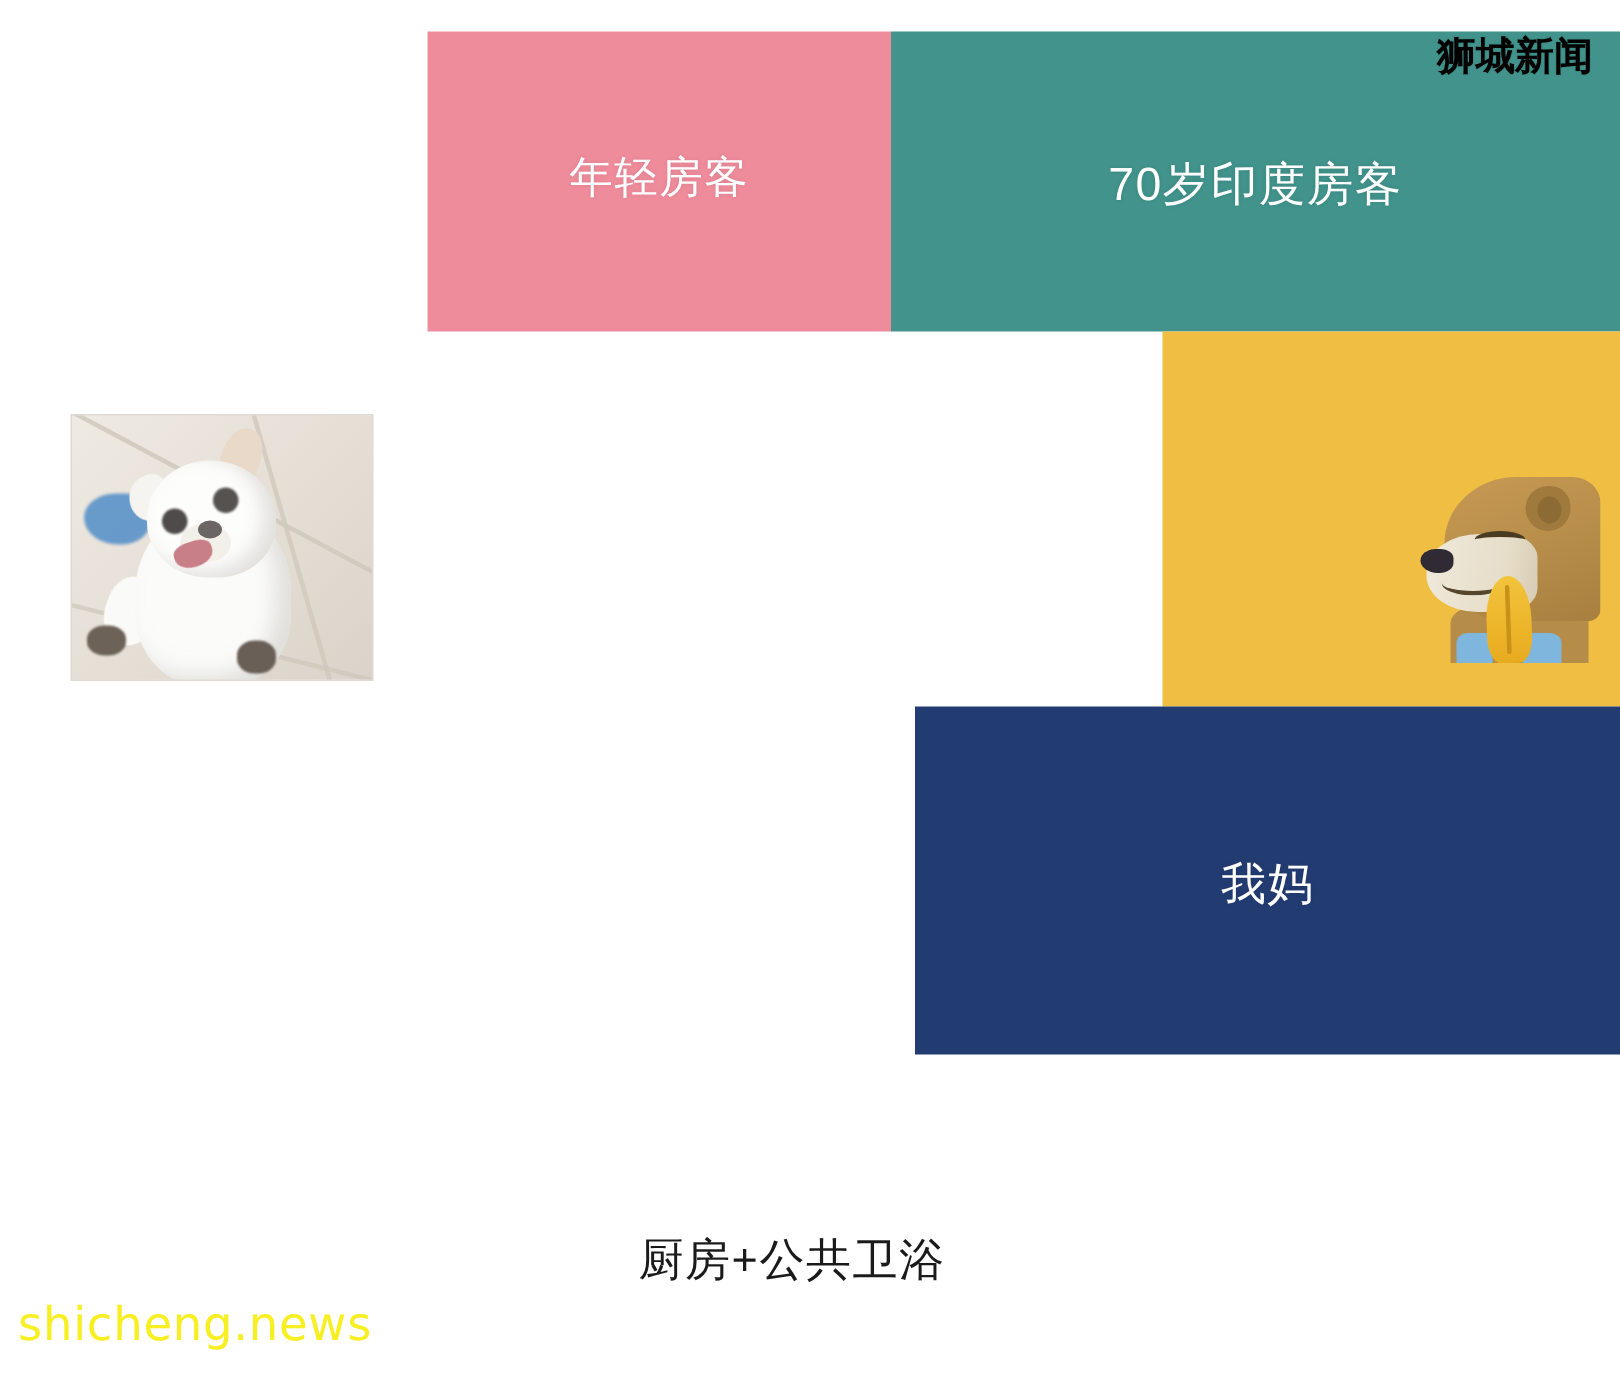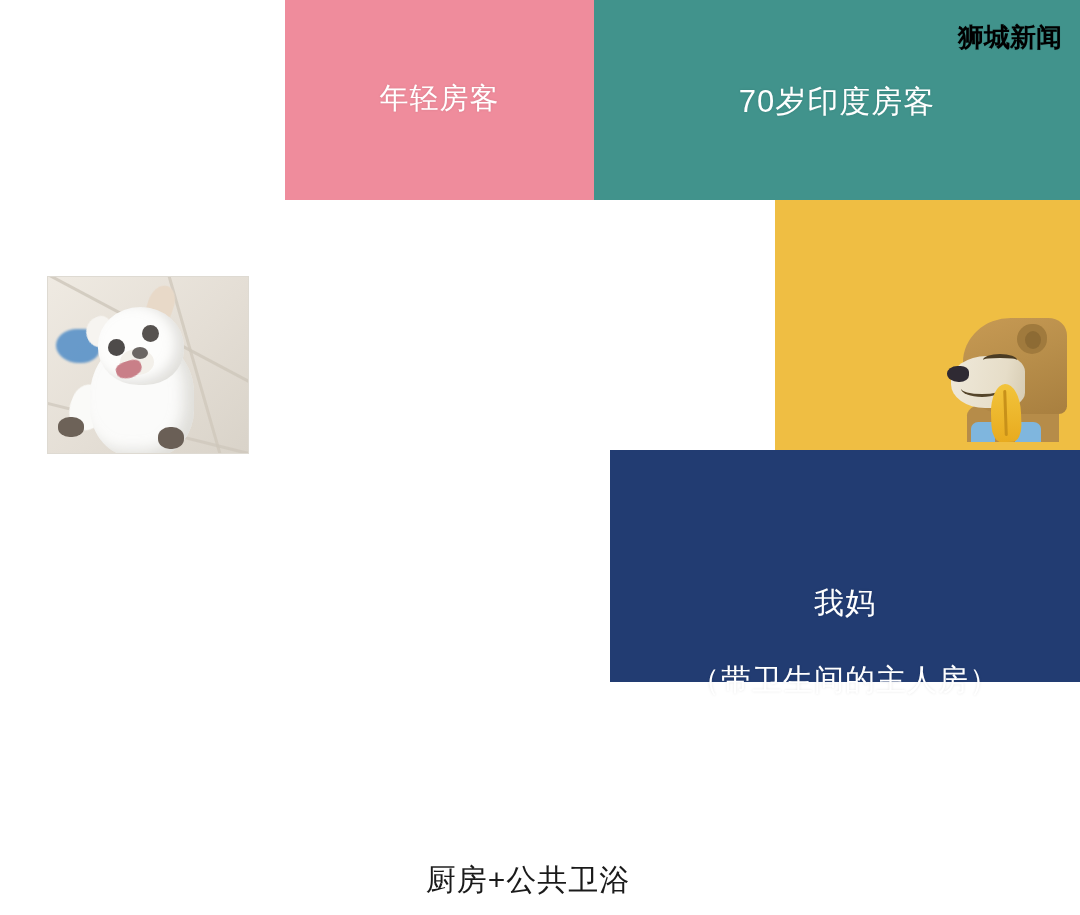--- a/index.html
+++ b/index.html
@@ -6,21 +6,21 @@
   body{
     width:1080px;height:915px;
     background:#ffffff;
     font-family:"Liberation Sans","DejaVu Sans",sans-serif;
     overflow:hidden;
     position:relative;
   }
   .stage{position:absolute;left:0;top:0;width:1080px;height:915px;background:#fff;}
 
   
-  .room{position:absolute;box-sizing:border-box;}
+  .room{position:absolute;box-sizing:border-box;margin-top:21px;}
   .room-label{
     position:absolute;left:0;width:100%;
     text-align:center;
     color:#ffffff;
     font-weight:400;
     letter-spacing:1px;
     text-shadow:0 0 3px rgba(0,0,0,.10);
     white-space:pre-line;
     line-height:1.28;
   }
@@ -43,21 +43,21 @@
   }
   #room-me .me-text{
     position:absolute;left:135px;top:303px;
     font-size:30px;color:#fff;text-shadow:0 0 4px rgba(0,0,0,.12);
   }
 
   #room-mom{
     left:610px;top:450px;width:470px;height:232px;
     background:#223c72;
   }
-  #room-mom .room-label{top:96px;font-size:30px;}
+  #room-mom .room-label{top:62px;font-size:30px;}
   #room-mom .line2{font-size:30px;}
 
   
   #wm-top{
     position:absolute;right:18px;top:20px;
     font-size:26px;font-weight:bold;color:#000000;
     letter-spacing:0px;
     text-shadow:0 0 1px rgba(0,0,0,.25);
   }
   #wm-bottom{
@@ -235,21 +235,20 @@
     <div class="room-label">70岁印度房客</div>
   </div>
 
   <div class="room" id="room-me">
     <div class="me-text">我</div>
   </div>
 
   <div class="room" id="room-mom">
     <div class="room-label">
       <span>我妈</span><br>
-      <span class="line2">（带卫生间的主人房）</span>
     </div>
   </div>
 
   <div id="photo-sister">
     <div class="tilefloor"></div>
     <div class="grout1"></div>
     <div class="grout2"></div>
     <div class="grout3"></div>
     <div class="bluething"></div>
     <div class="leg-l"></div>
@@ -276,17 +275,18 @@
     <div class="m-head"></div>
     <div class="m-ear"></div>
     <div class="m-ear-in"></div>
     <div class="m-muzzle"></div>
     <div class="m-eye"></div>
     <div class="m-smile"></div>
     <div class="m-nose"></div>
     <div class="m-hand"></div>
   </div>
 
-  <div style="position:absolute;left:0;top:820px;width:1056px;text-align:center;font-size:30px;color:#1a1a1a;letter-spacing:1px;margin-top:40px;">厨房+公共卫浴</div>
+  <div style="position:absolute;left:0;top:820px;width:1056px;text-align:center;font-size:30px;color:#1a1a1a;letter-spacing:1px;">厨房+公共卫浴</div>
 
   <div id="wm-top">狮城新闻</div>
+  <div id="wm-bottom">shicheng.news</div>
 
 </div>
 
 </body></html>

